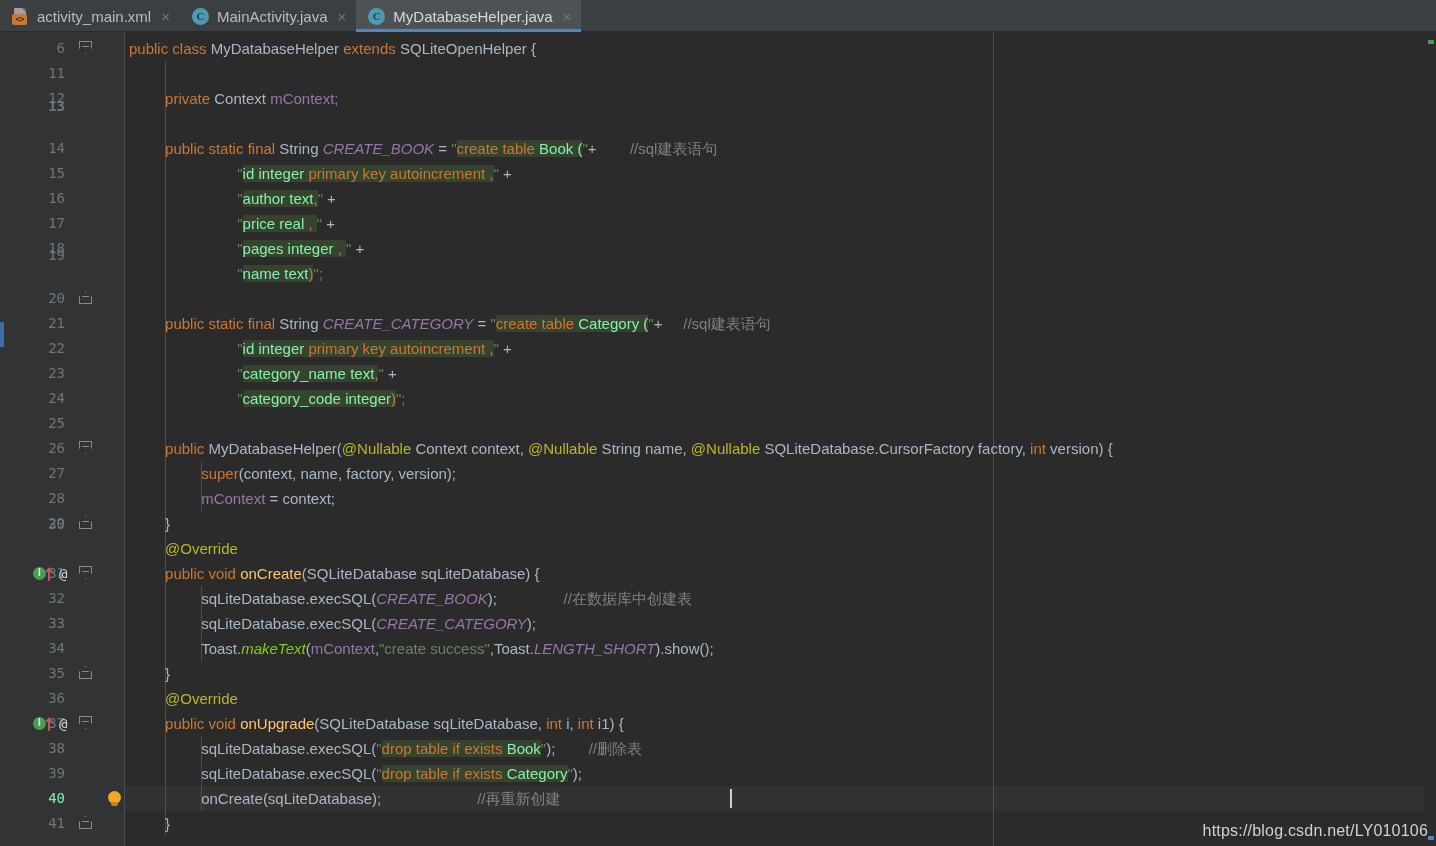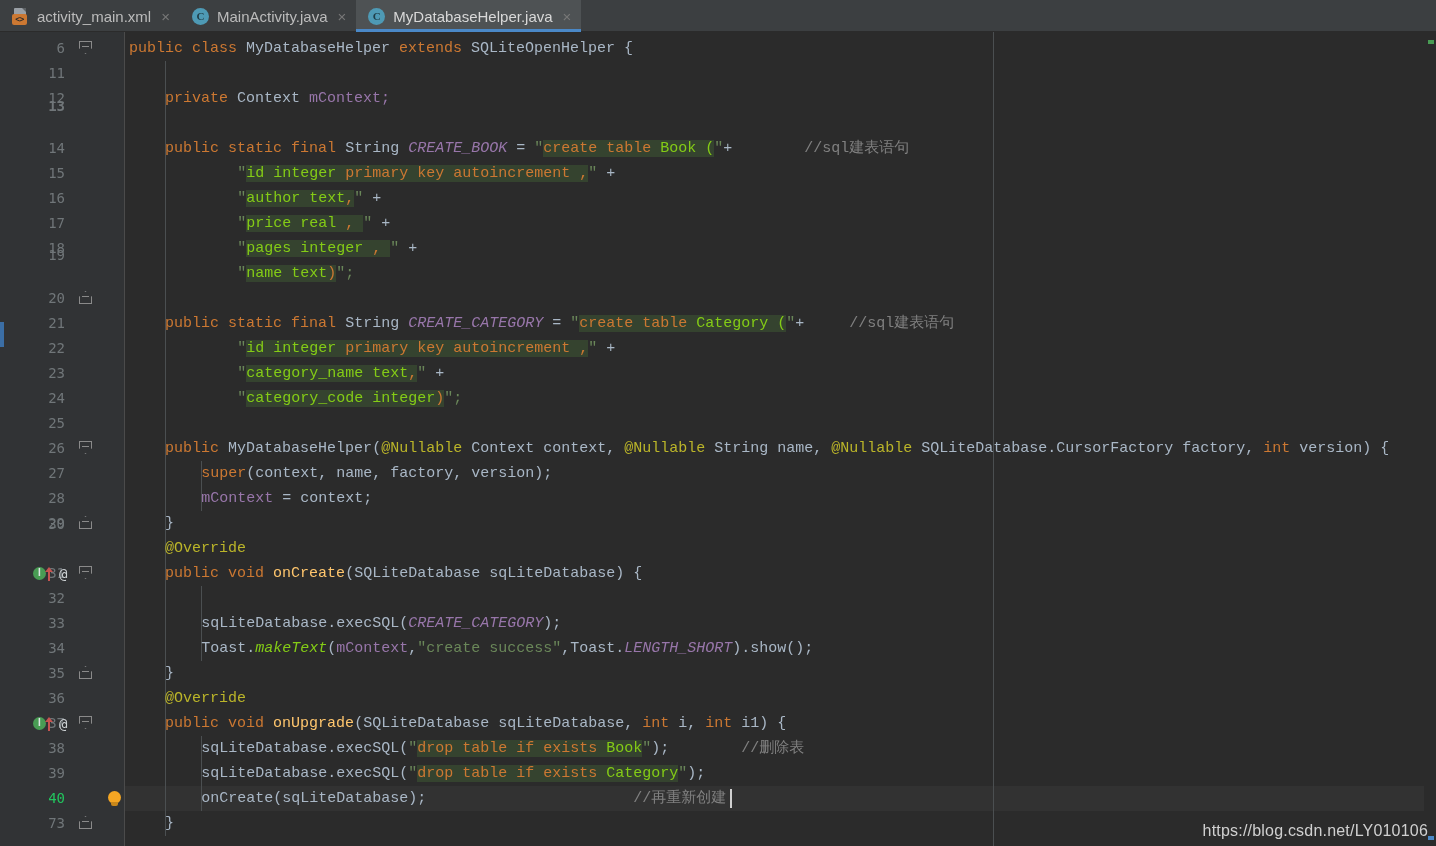--- a/index.html
+++ b/index.html
@@ -111,38 +111,38 @@
     background: #5a5a5a;
   }
 
   .lnum {
     position: absolute; right: 8px;
     font-family: "DejaVu Sans Mono", monospace;
     font-size: 14px; color: #707679;
     text-align: right;
     height: 25px; line-height: 25px;
   }
-  .lnum.current { color: #22c55e; }
+  .lnum.current { color: #86efac; }
 
   
   #codearea {
     position: absolute; left: 125px; top: 0;
     width: 1311px; height: 814px;
     background: #2b2b2b;
     overflow: hidden;
   }
   #rightmargin {
     position: absolute; left: 868px; top: 0; width: 1px; height: 814px;
     background: #4b4f51;
   }
   .codeline {
     position: absolute; left: 0;
     height: 25px; line-height: 25px;
     white-space: pre;
-    font-family: Liberation Mono, monospace;
+    font-family: Liberation Sans, sans-serif;
     font-size: 15px;
     color: #a9b7c6;
   }
   .currentline-bg {
     position: absolute; left: 0; width: 1311px; height: 25px;
     background: #323232;
   }
   .currentline-gut {
     position: absolute; left: 0; width: 125px; height: 25px;
     background: #3a3b3c;
@@ -157,21 +157,21 @@
   .kw   { color: #cc7832; }            
   .pl   { color: #a9b7c6; }            
   .fld  { color: #9876aa; }            
   .fldi { color: #9876aa; font-style: italic; }
   .mth  { color: #ffc66d; }            
   .mthi { color: #84cc16; font-style: italic; }
   .str  { color: #6a8759; }            
   .cmt  { color: #808080; }            
   .anno { color: #bbb529; }            
   .sqlkw{ color: #cc7832; }            
-  .sqlid{ color: #84cc16; }
+  .sqlid{ color: #86efac; }
   .inj  { background: #35432f; }       
 
   
   .gm { position: absolute; height: 25px; display: flex; align-items: center; }
   .gm-override {
     width: 13px; height: 13px; border-radius: 50%;
     background: #499c54; position: relative; flex: 0 0 13px;
   }
   .gm-override::after {
     content: "I"; position: absolute; left: 0; right: 0; top: -1px;
@@ -311,21 +311,21 @@
       <div class="lnum" style="top: 529px;">31</div>
       <div class="lnum" style="top: 554px;">32</div>
       <div class="lnum" style="top: 579px;">33</div>
       <div class="lnum" style="top: 604px;">34</div>
       <div class="lnum" style="top: 629px;">35</div>
       <div class="lnum" style="top: 654px;">36</div>
       <div class="lnum" style="top: 679px;">37</div>
       <div class="lnum" style="top: 704px;">38</div>
       <div class="lnum" style="top: 729px;">39</div>
       <div class="lnum current" style="top: 754px;">40</div>
-      <div class="lnum" style="top: 779px;">73</div>
+      <div class="lnum" style="top: 779px;">41</div>
     </div>
   <div id="markergutter">
     <div id="foldrail"></div>
   <div class="fold open" style="left: 6px; top: 4px;">
         <span class="box"></span>
         <span class="dash"></span>
       </div>
       <div class="fold end" style="left: 6px; top: 254px;">
         <span class="box"></span>
         <span class="dash"></span>
@@ -394,20 +394,21 @@
       <div class="codeline" style="top: 304px; left: 112.24px;"><span class="str">"</span><span class="sqlid inj">id integer </span><span class="sqlkw inj">primary key autoincrement </span><span class="sqlkw inj">,</span><span class="str">"</span><span class="pl"> +</span></div>
       <div class="codeline" style="top: 329px; left: 112.24px;"><span class="str">"</span><span class="sqlid inj">category_name text</span><span class="sqlkw inj">,</span><span class="str">"</span><span class="pl"> +</span></div>
       <div class="codeline" style="top: 354px; left: 112.24px;"><span class="str">"</span><span class="sqlid inj">category_code integer</span><span class="sqlkw inj">)</span><span class="str">";</span></div>
       <div class="codeline" style="top: 379px; left: 4px;"></div>
       <div class="codeline" style="top: 404px; left: 40.08px;"><span class="kw">public </span><span class="pl">MyDatabaseHelper</span><span class="pl">(</span><span class="anno">@Nullable</span><span class="pl"> Context context, </span><span class="anno">@Nullable</span><span class="pl"> String name, </span><span class="anno">@Nullable</span><span class="pl"> SQLiteDatabase.CursorFactory factory, </span><span class="kw">int</span><span class="pl"> version) {</span></div>
       <div class="codeline" style="top: 429px; left: 76.16px;"><span class="kw">super</span><span class="pl">(context, name, factory, version);</span></div>
       <div class="codeline" style="top: 454px; left: 76.16px;"><span class="fld">mContext</span><span class="pl"> = context;</span></div>
       <div class="codeline" style="top: 479px; left: 40.08px;"><span class="pl">}</span></div>
       <div class="codeline" style="top: 504px; left: 40.08px;"><span class="anno">@Override</span></div>
       <div class="codeline" style="top: 529px; left: 40.08px;"><span class="kw">public </span><span class="kw">void </span><span class="mth">onCreate</span><span class="pl">(SQLiteDatabase sqLiteDatabase) {</span></div>
+      <div class="codeline" style="top: 554px; left: 76.16px;"><span class="pl">sqLiteDatabase.execSQL(</span><span class="fldi">CREATE_BOOK</span><span class="pl">);</span><span class="pl">                </span><span class="cmt">//在数据库中创建表</span></div>
       <div class="codeline" style="top: 579px; left: 76.16px;"><span class="pl">sqLiteDatabase.execSQL(</span><span class="fldi">CREATE_CATEGORY</span><span class="pl">);</span></div>
       <div class="codeline" style="top: 604px; left: 76.16px;"><span class="pl">Toast.</span><span class="mthi">makeText</span><span class="pl">(</span><span class="fld">mContext</span><span class="pl">,</span><span class="str">"create success"</span><span class="pl">,Toast.</span><span class="fldi">LENGTH_SHORT</span><span class="pl">).show();</span></div>
       <div class="codeline" style="top: 629px; left: 40.08px;"><span class="pl">}</span></div>
       <div class="codeline" style="top: 654px; left: 40.08px;"><span class="anno">@Override</span></div>
       <div class="codeline" style="top: 679px; left: 40.08px;"><span class="kw">public </span><span class="kw">void </span><span class="mth">onUpgrade</span><span class="pl">(SQLiteDatabase sqLiteDatabase, </span><span class="kw">int</span><span class="pl"> i, </span><span class="kw">int</span><span class="pl"> i1) {</span></div>
       <div class="codeline" style="top: 704px; left: 76.16px;"><span class="pl">sqLiteDatabase.execSQL(</span><span class="str">"</span><span class="sqlkw inj">drop table if exists </span><span class="sqlid inj">Book</span><span class="str">"</span><span class="pl">);</span><span class="pl">        </span><span class="cmt">//删除表</span></div>
       <div class="codeline" style="top: 729px; left: 76.16px;"><span class="pl">sqLiteDatabase.execSQL(</span><span class="str">"</span><span class="sqlkw inj">drop table if exists </span><span class="sqlid inj">Category</span><span class="str">"</span><span class="pl">);</span></div>
       <div class="codeline" style="top: 754px; left: 76.16px;"><span class="pl">onCreate</span><span class="pl">(sqLiteDatabase);</span><span class="pl">                       </span><span class="cmt">//再重新创建</span></div>
       <div class="codeline" style="top: 779px; left: 40.08px;"><span class="pl">}</span></div>
     </div>

